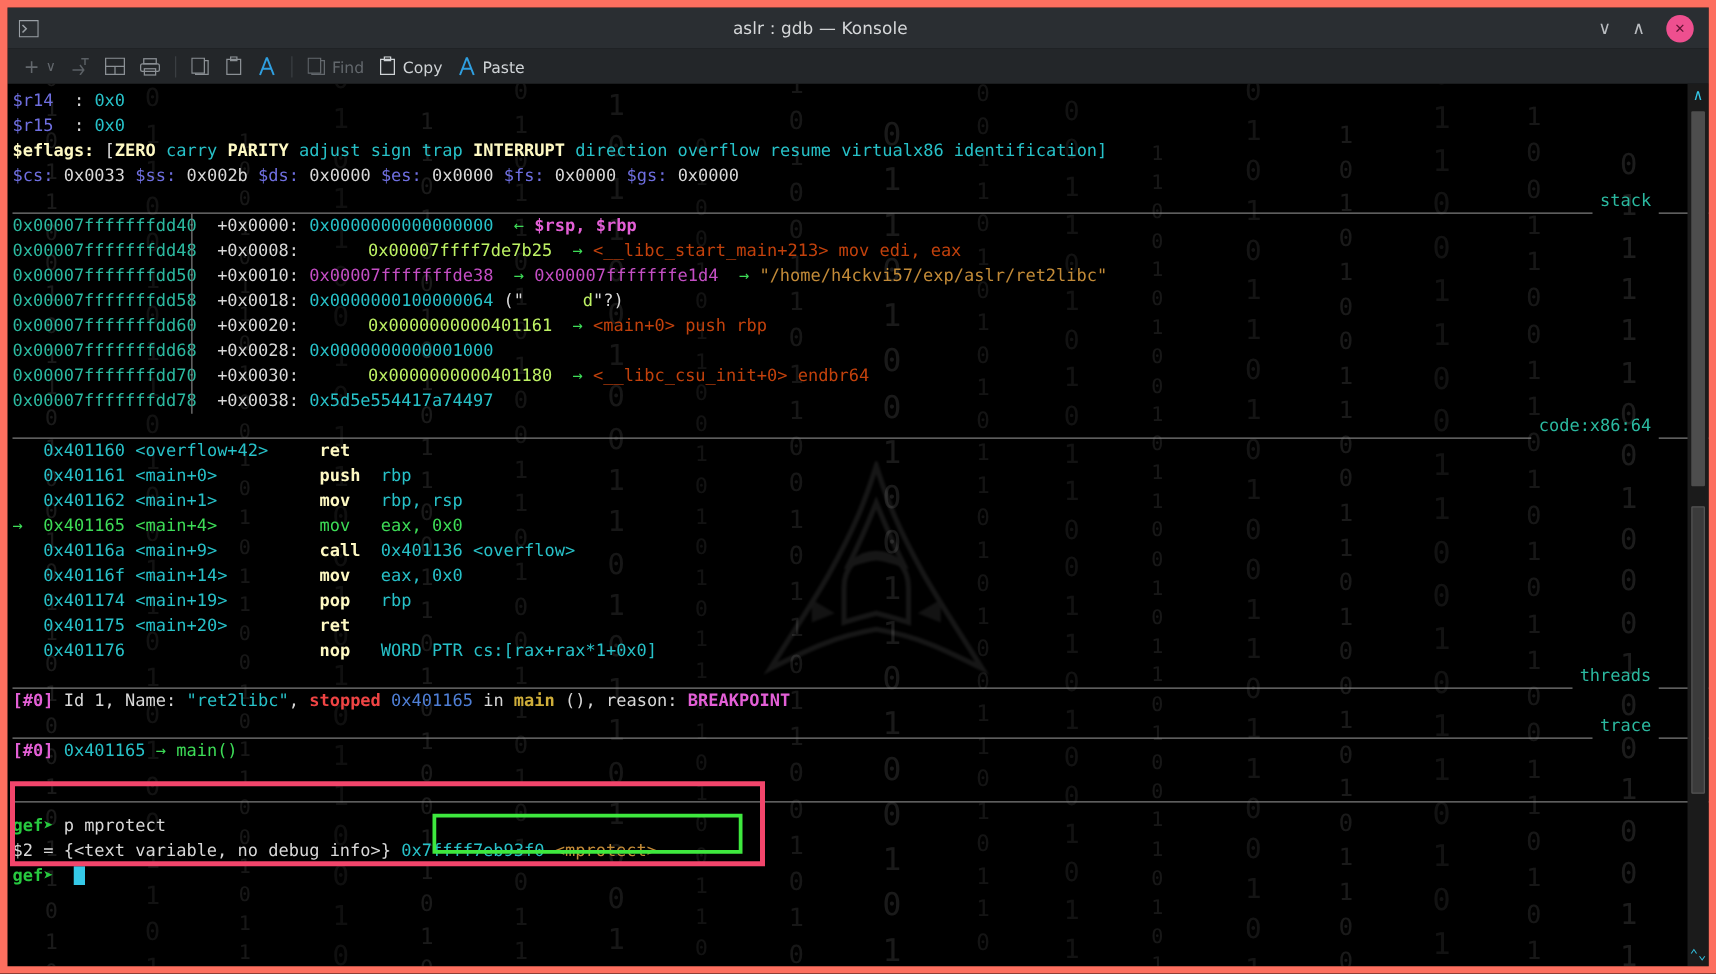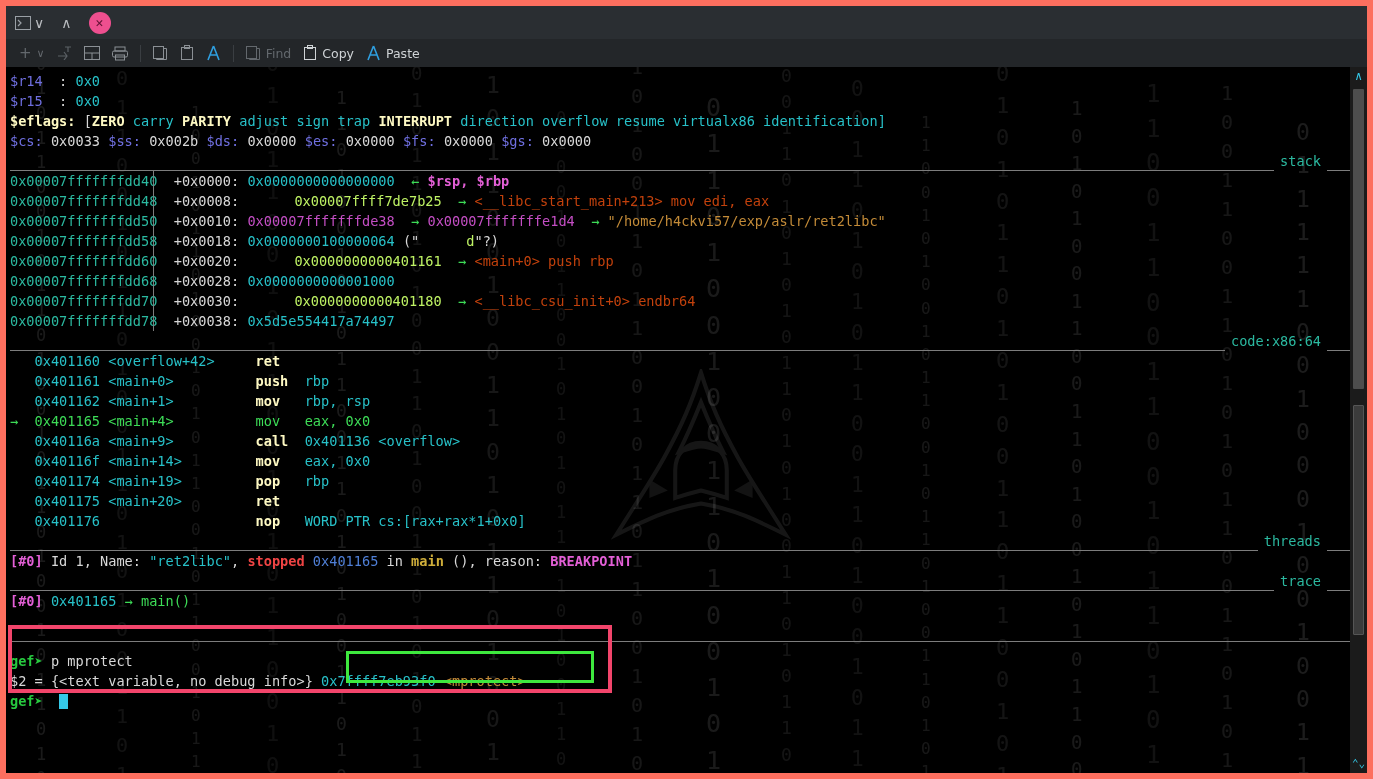--- a/index.html
+++ b/index.html
@@ -182,20 +182,21 @@
 
 <div id="app">
 
   <div class="titlebar">
     <div class="tb-icon">
       <svg width="16" height="14" viewBox="0 0 16 14">
         <rect x="0.5" y="0.5" width="15" height="13" fill="none" stroke="#9aa0a6" stroke-width="1"></rect>
         <path d="M3 4 L6 7 L3 10" fill="none" stroke="#9aa0a6" stroke-width="1.2"></path>
       </svg>
     </div>
+    <div class="tb-title">aslr : gdb — Konsole</div>
     <div class="tb-controls">
       <div class="tb-ctl">∨</div>
       <div class="tb-ctl">∧</div>
       <div class="tb-close">✕</div>
     </div>
   </div>
 
   <div class="toolbar">
     <div class="tbtn dim">
       <span style="font-size:15px;">+</span>

